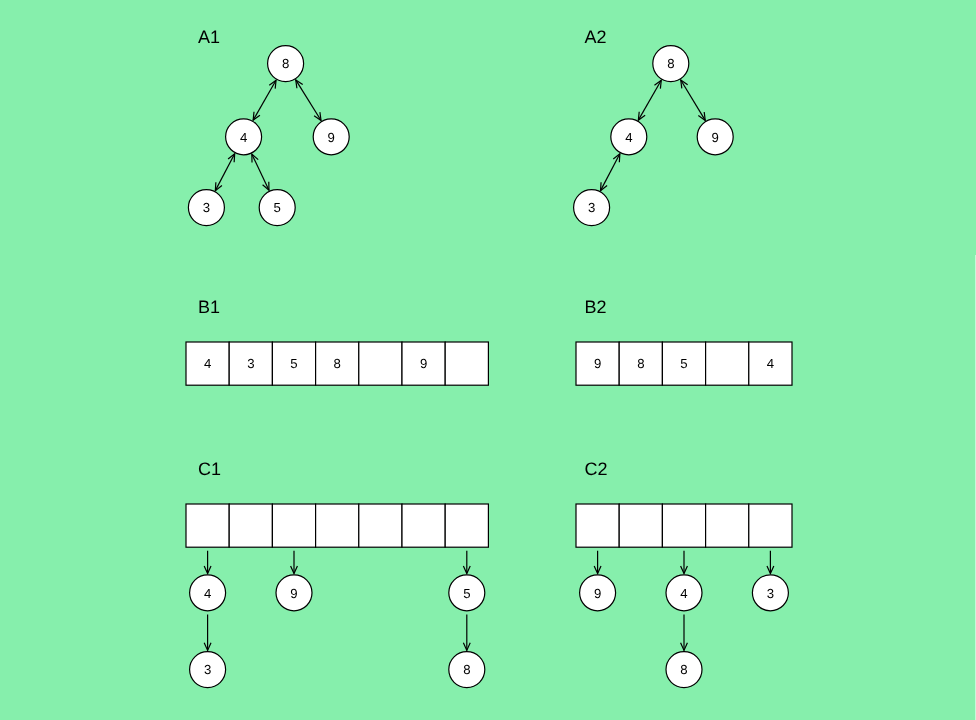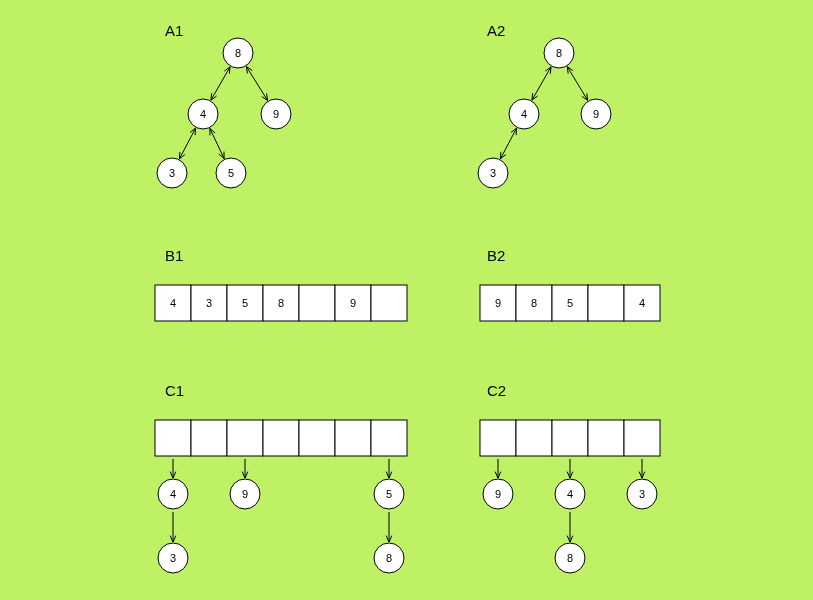--- a/index.html
+++ b/index.html
@@ -4,21 +4,21 @@
 <style>
   html, body {
     margin: 0;
     padding: 0;
     background: #ffffff;
   }
   .stage {
     position: relative;
     width: 813px;
     height: 600px;
-    background: #bef264;
+    background: #86efac;
     font-family: "Liberation Sans", "DejaVu Sans", sans-serif;
     overflow: hidden;
   }
   svg {
     position: absolute;
     left: 0;
     top: 0;
   }
   text {
     font-family: "Liberation Sans", "DejaVu Sans", sans-serif;

